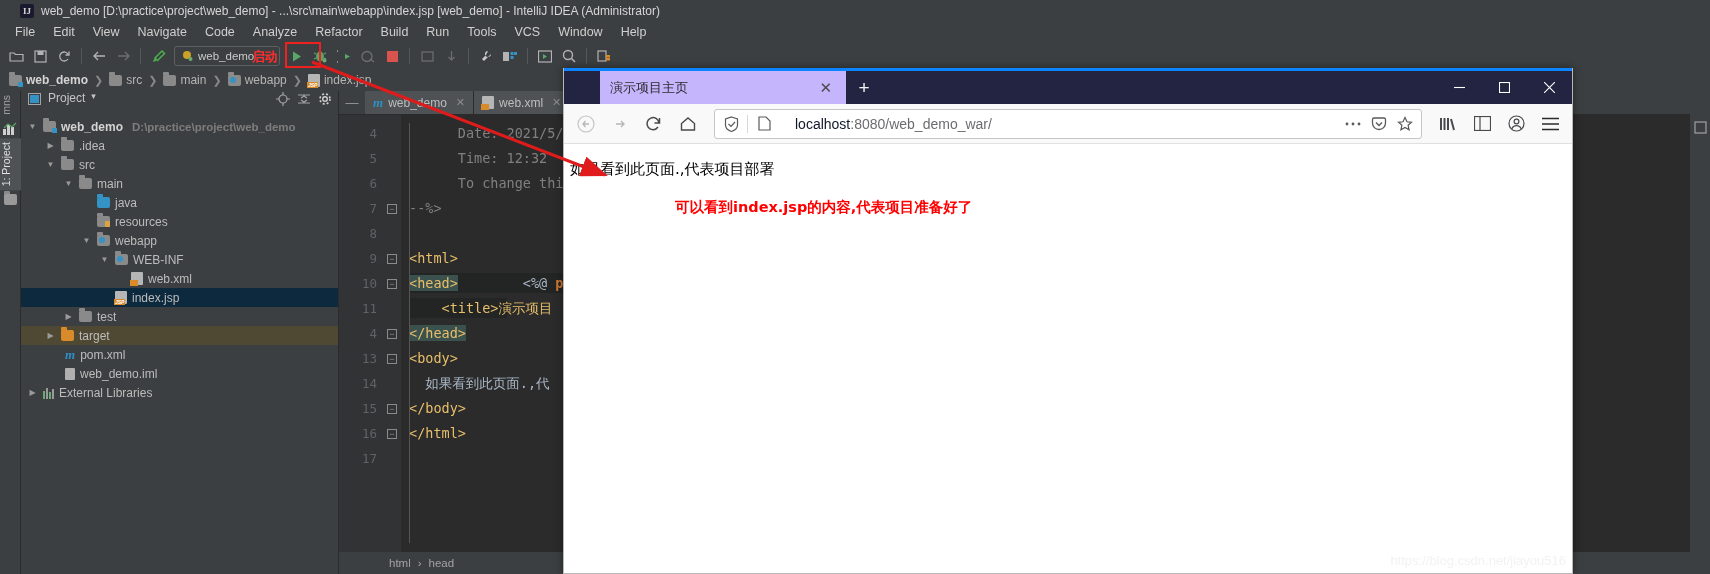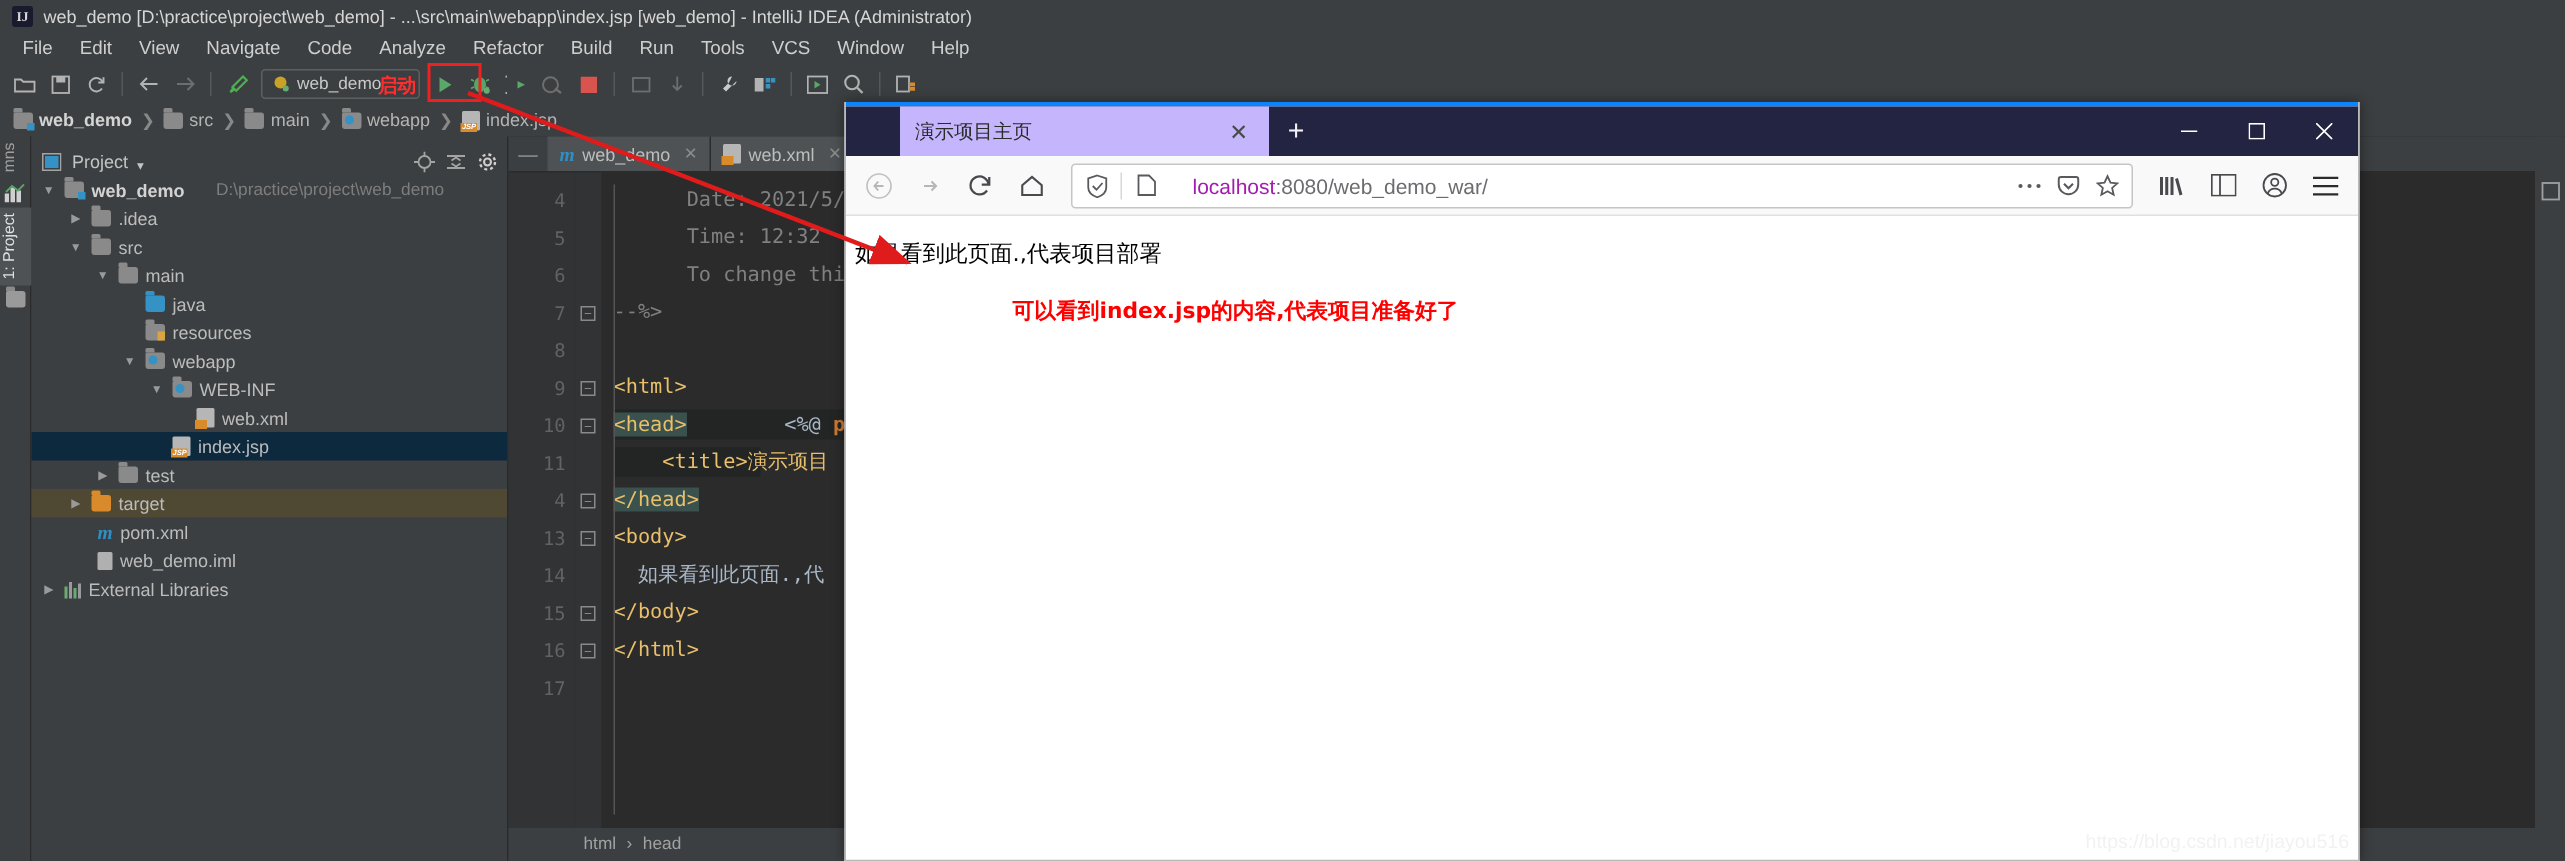--- a/index.html
+++ b/index.html
@@ -16,21 +16,21 @@
     position: absolute; left: 0; top: 0; width: 1710px; height: 574px;
     background: #3c3f41; color: #bbbbbb;
   }
 
   
   .idea-titlebar {
     position: absolute; left: 0; top: 0; width: 1710px; height: 21px;
     background: #3c3f41;
     display: flex; align-items: center;
     font-size: 12px; color: #d6d6d6;
-    padding-left: 8px;
+    padding-left: 20px;
   }
   .idea-logo {
     width: 14px; height: 14px; margin-right: 7px; flex: 0 0 auto;
     background: #1a1a2e; border-radius: 2px;
     display: flex; align-items: center; justify-content: center;
     color: #d8d8d8; font-size: 9px; font-weight: bold; font-family: "Liberation Serif", serif;
   }
 
   
   .idea-menubar {
@@ -138,36 +138,36 @@
     width: 21px; cursor: default; white-space: nowrap;
   }
   .vstrip-label.active { background: #4e5254; color: #e0e0e0; }
 
   
   .project-panel {
     position: absolute; left: 21px; top: 91px; width: 318px; height: 483px;
     background: #3c3f41; border-right: 1px solid #2b2b2b;
   }
   .panel-header {
-    height: 24px; display: flex; align-items: flex-end; padding: 0 6px;
+    height: 24px; display: flex; align-items: flex-start; padding: 0 6px;
     font-size: 12px; color: #c4c4c4; gap: 6px;
   }
   .panel-header .spacer { flex: 1; }
   .ph-icon { width: 15px; height: 15px; display:flex; align-items:center; justify-content:center; color:#a4a4a4; font-size:12px; }
   .tree { padding-top: 2px; font-size: 12px; color: #bcbcbc; }
   .tree-row {
     height: 19px; display: flex; align-items: center; gap: 5px;
     padding-right: 4px; white-space: nowrap; cursor: default;
   }
   .tree-row.selected { background: #0d293e; }
   .tree-row.target-row { background: #4f4833; }
   .tw { width: 11px; display:flex; align-items:center; justify-content:center; color:#9a9a9a; font-size:8px; flex:0 0 auto;}
   .tree-label { color: #bcbcbc; }
   .tree-label.bold { font-weight: bold; color: #d3d3d3; }
-  .tree-path { color: #7d7d7d; font-size: 11.5px; margin-left: 16px; }
+  .tree-path { color: #7d7d7d; font-size: 11.5px; margin-left: 4px; font-weight: bold; }
 
   
   .editor-area {
     position: absolute; left: 339px; top: 91px; width: 1371px; height: 483px;
     background: #2b2b2b;
   }
   .editor-tabs {
     height: 24px; background: #3c3f41; display: flex; align-items: stretch;
     border-bottom: 1px solid #2b2b2b;
   }
@@ -263,21 +263,21 @@
   }
   .ff-navbtn.disabled { color: #b6b6b8; }
   .ff-urlbar {
     flex: 1; height: 30px; margin: 0 8px; background: #fff;
     border: 1px solid #c5c5c7; border-radius: 3px;
     display: flex; align-items: center; padding: 0 6px; gap: 6px;
     font-size: 14px; color: #1a1a1a;
   }
   .ff-url-sep { width:1px; height:18px; background:#d7d7d9; }
   .ff-url-text { flex: 1; white-space: nowrap; overflow: hidden; }
-  .ff-url-text .host { color: #a21caf; padding-left: 15px; }
+  .ff-url-text .host { color: #0f172a; padding-left: 15px; }
   .ff-url-text .path { color: #6c6c70; }
   .ff-urlicon { width:20px; height:20px; display:flex; align-items:center; justify-content:center; color:#6d6d70; font-size:14px;}
 
   .ff-content {
     position: relative; background: #ffffff; height: 430px;
     padding: 14px 0 0 6px;
   }
   .page-line1 {
     font-size: 15px; color: #000; font-family: "DejaVu Sans", sans-serif;
     line-height: 22px;

